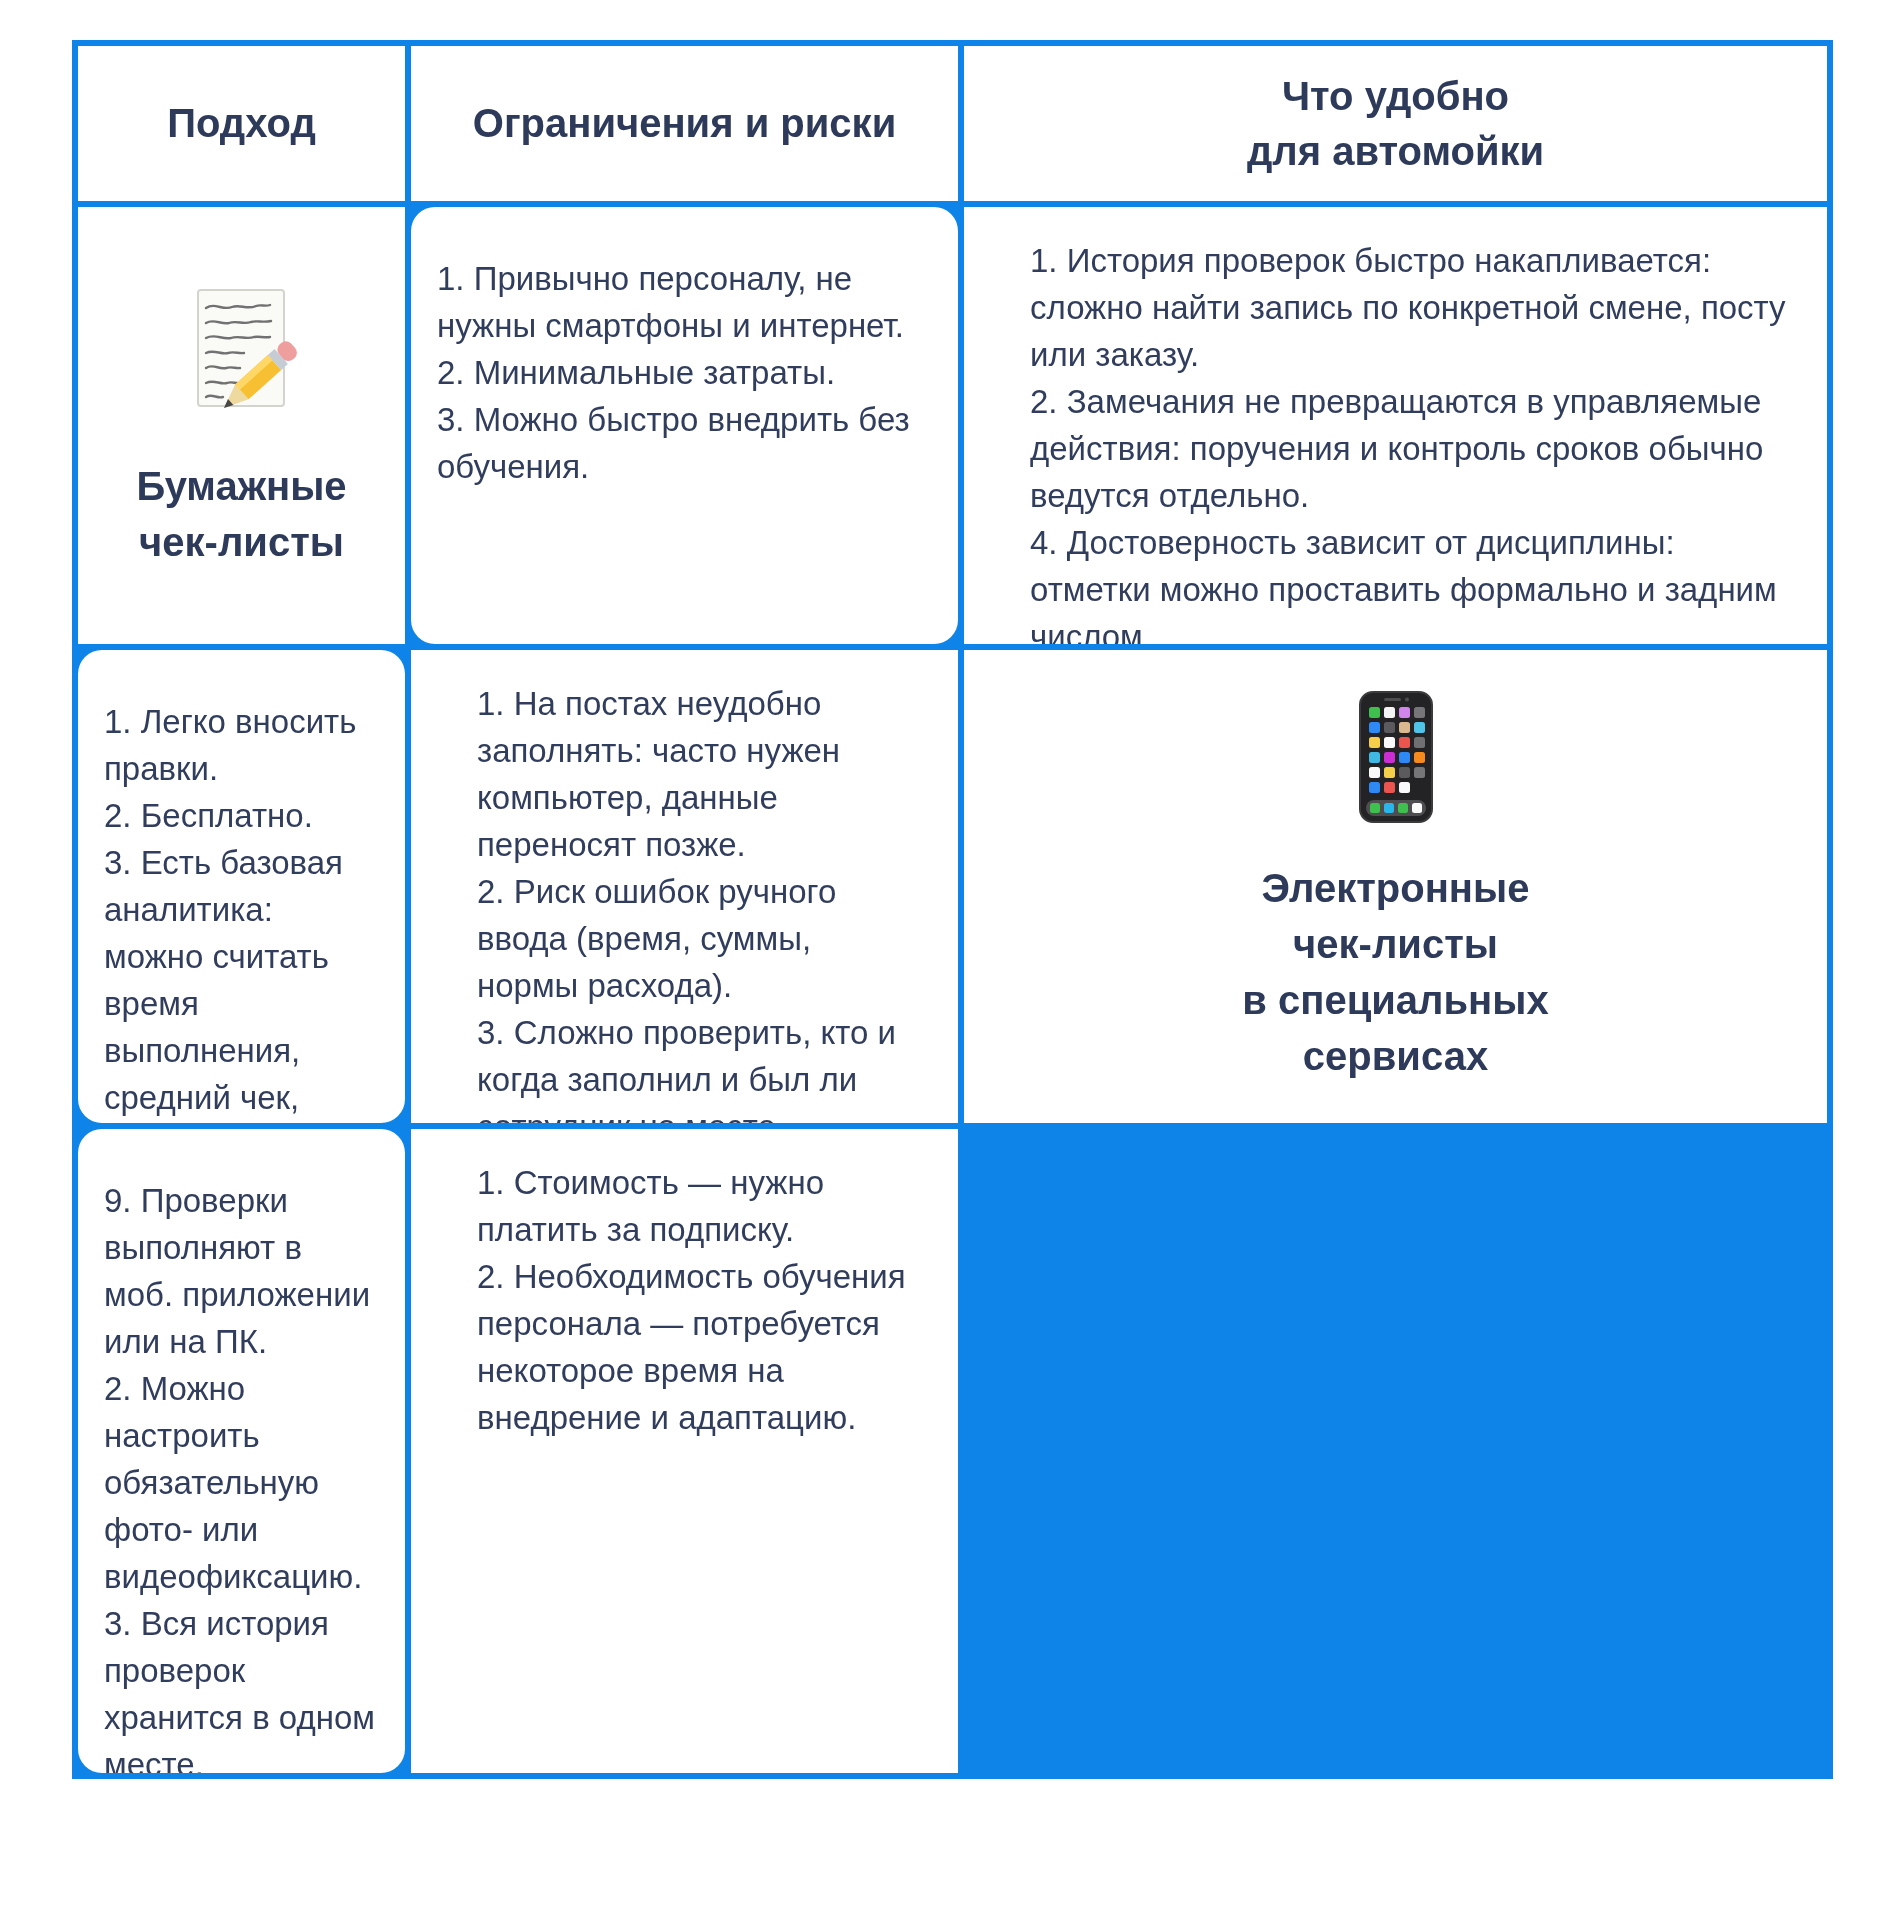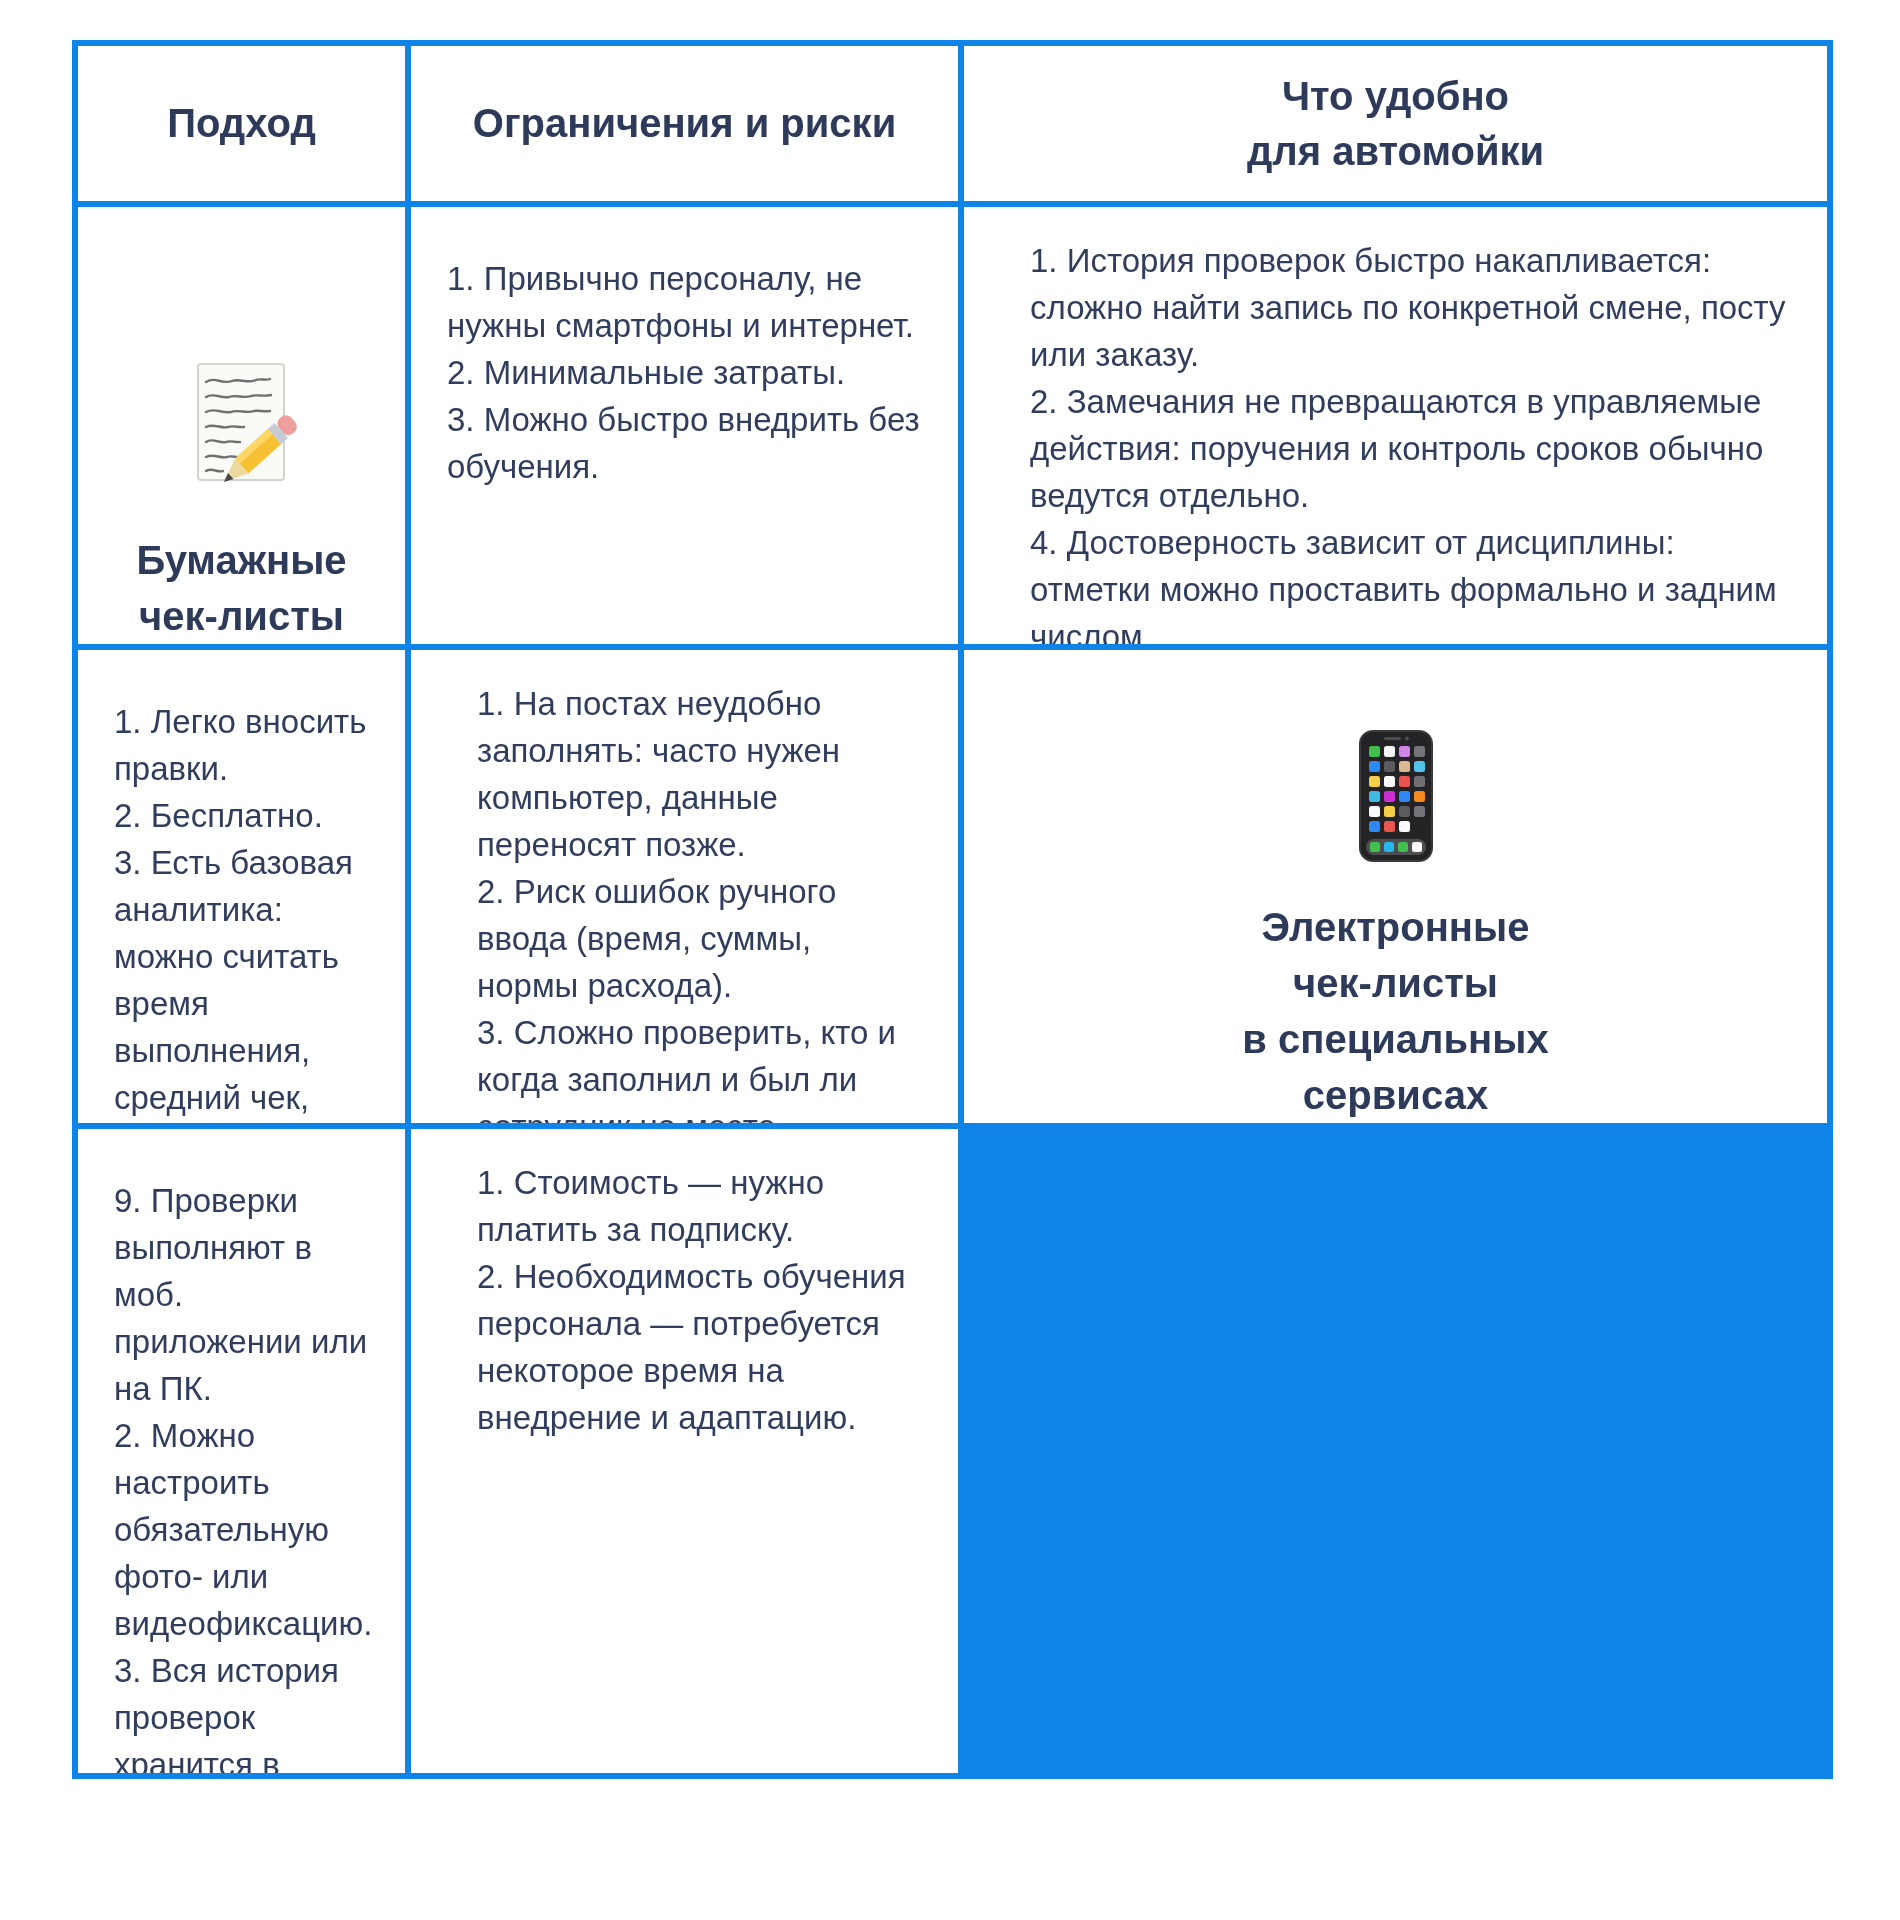--- a/index.html
+++ b/index.html
@@ -39,38 +39,38 @@
     font-size: 40px;
     line-height: 55px;
     font-weight: 700;
     white-space: pre-line;
     color: #2e3a59;
   }
   .approach-cell {
     display: flex;
     flex-direction: column;
     align-items: center;
-    justify-content: flex-end;
+    justify-content: center;
     gap: 36px;
   }
   .approach-label {
     font-size: 40px;
     line-height: 56px;
     font-weight: 700;
     text-align: center;
     white-space: pre-line;
     color: #2e3a59;
   }
   .body-text {
     font-size: 33px;
     line-height: 47px;
     white-space: pre-line;
     color: #313d5c;
   }
-  .pros-cell  { padding: 48px 28px 28px 36px; }
+  .pros-cell  { padding: 48px 28px 28px 26px; border-radius: 24px; }
   .risks-cell { padding: 30px 40px 28px 66px; }
   .icon-box { line-height: 0; }
 </style>
 </head>
 <body>
 
 <div class="table">
 
   <div class="cell head">Подход</div>
   <div class="cell head">Ограничения и риски</div>

